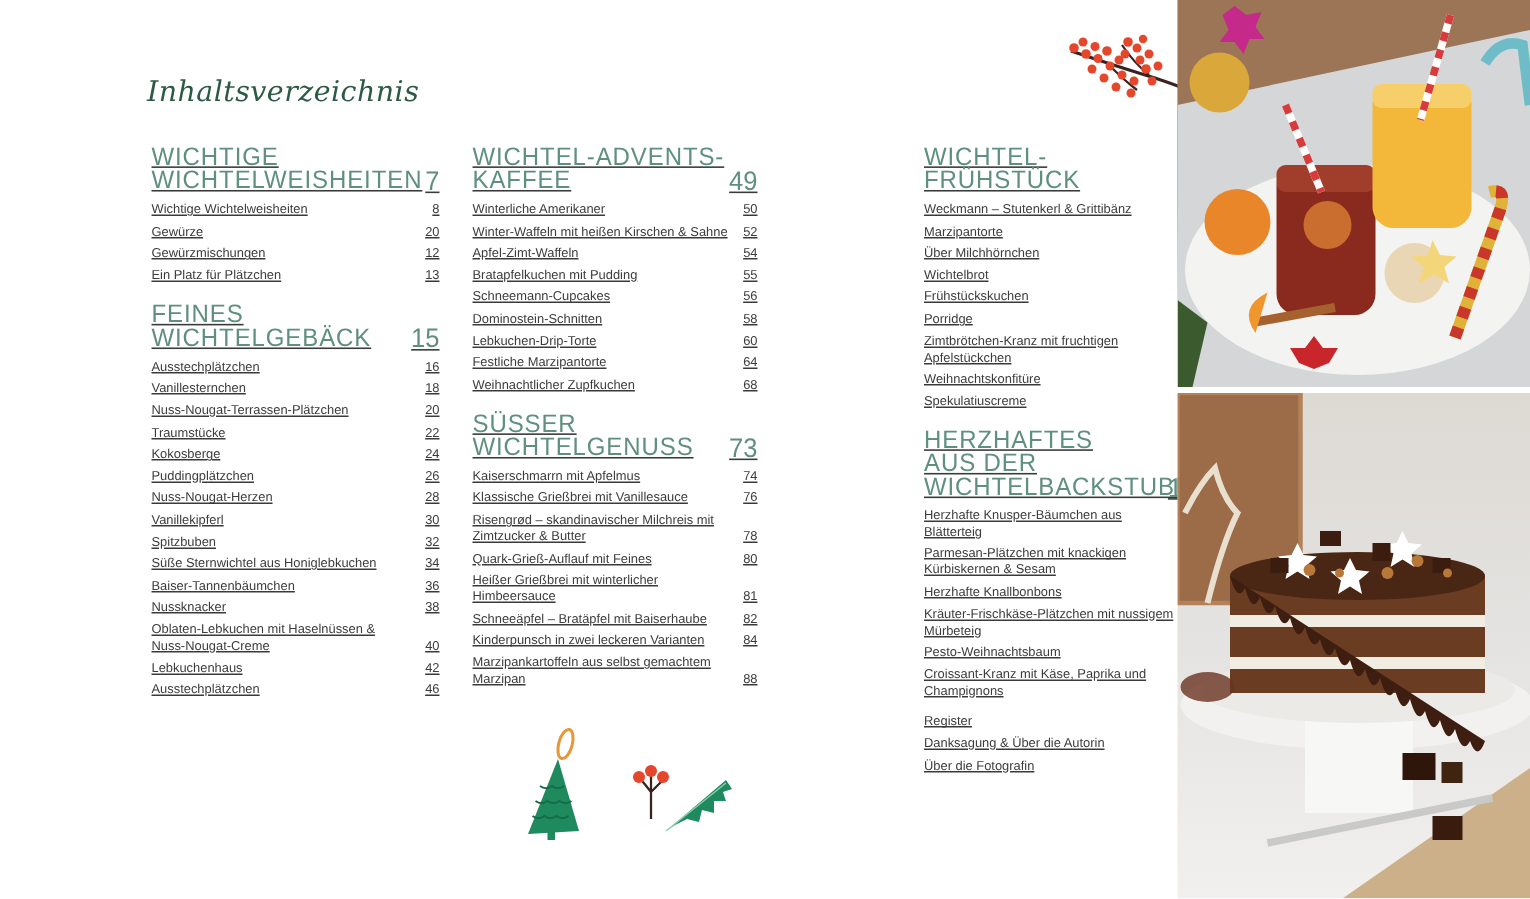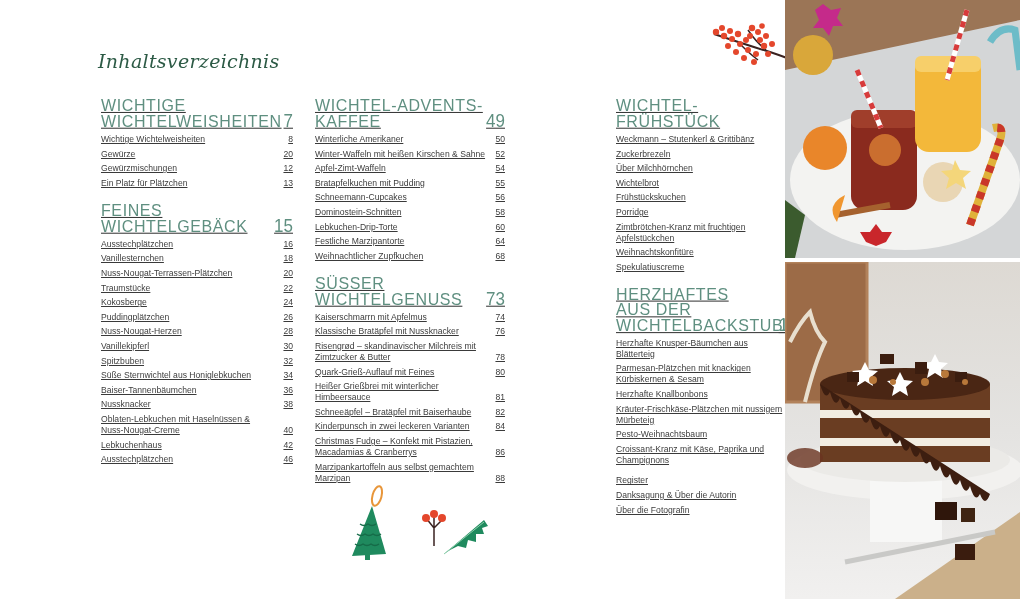--- a/index.html
+++ b/index.html
@@ -187,21 +187,21 @@
     <div class="section">
       <div class="sec-head">
         <span class="sec-title" style="max-width:170px">Süßer Wichtelgenuss</span>
         <span class="sec-page">73</span>
       </div>
       <div class="entry">
           <span class="e-title">Kaiserschmarrn mit Apfelmus</span>
           <span class="e-page">74</span>
         </div>
       <div class="entry">
-          <span class="e-title">Klassische Bratäpfel mit Nussknacker</span>
+          <span class="e-title">Klassische Grießbrei mit Vanillesauce</span>
           <span class="e-page">76</span>
         </div>
       <div class="entry">
           <span class="e-title">Risengrød – skandinavischer Milchreis mit Zimtzucker &amp; Butter</span>
           <span class="e-page">78</span>
         </div>
       <div class="entry">
           <span class="e-title">Quark-Grieß-Auflauf mit Feines</span>
           <span class="e-page">80</span>
         </div>
@@ -211,42 +211,38 @@
         </div>
       <div class="entry">
           <span class="e-title">Schneeäpfel – Bratäpfel mit Baiserhaube</span>
           <span class="e-page">82</span>
         </div>
       <div class="entry">
           <span class="e-title">Kinderpunsch in zwei leckeren Varianten</span>
           <span class="e-page">84</span>
         </div>
       <div class="entry">
-          <span class="e-title">Christmas Fudge – Konfekt mit Pistazien, Macadamias &amp; Cranberrys</span>
-          <span class="e-page">86</span>
-        </div>
-      <div class="entry">
           <span class="e-title">Marzipankartoffeln aus selbst gemachtem Marzipan</span>
           <span class="e-page">88</span>
         </div>
     </div>
   </div>
 
   <div class="col col-3">
     <div class="section">
       <div class="sec-head">
         <span class="sec-title" style="max-width:170px">Wichtel-Frühstück</span>
         <span class="sec-page">91</span>
       </div>
       <div class="entry">
           <span class="e-title">Weckmann – Stutenkerl &amp; Grittibänz</span>
           <span class="e-page">92</span>
         </div>
       <div class="entry">
-          <span class="e-title">Zuckerbrezeln</span>
+          <span class="e-title">Marzipantorte</span>
           <span class="e-page">94</span>
         </div>
       <div class="entry">
           <span class="e-title">Über Milchhörnchen</span>
           <span class="e-page">96</span>
         </div>
       <div class="entry">
           <span class="e-title">Wichtelbrot</span>
           <span class="e-page">98</span>
         </div>

